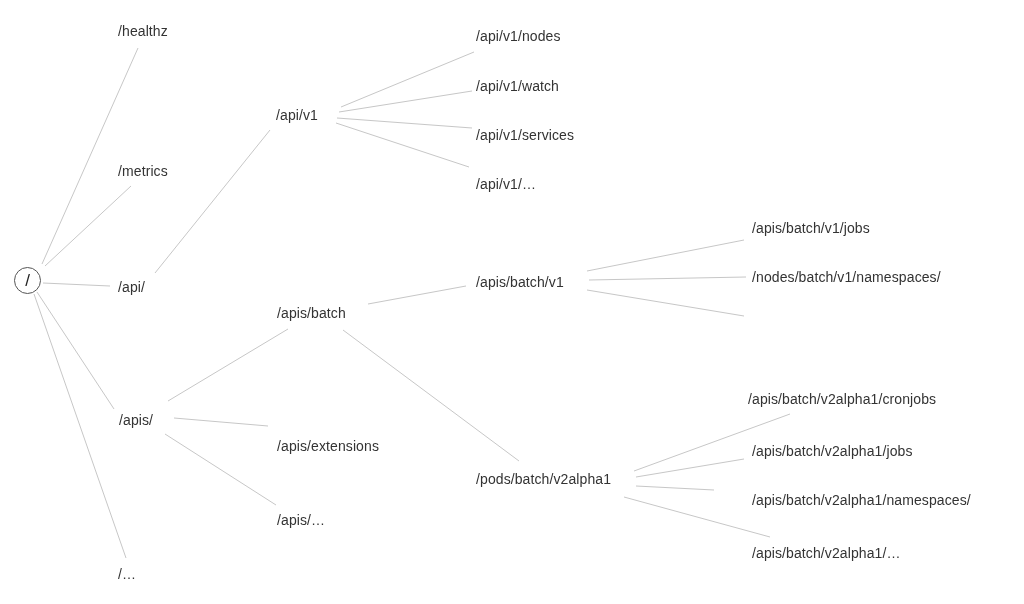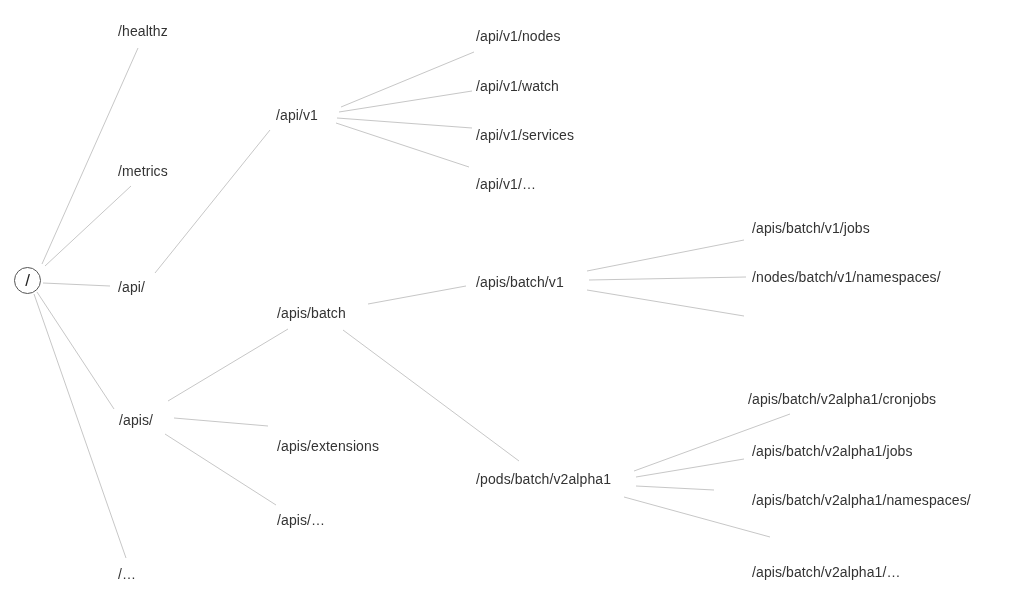--- a/index.html
+++ b/index.html
@@ -95,15 +95,15 @@
   <div class="node" style="left:476px; top:135px">/api/v1/services</div>
   <div class="node" style="left:476px; top:184px">/api/v1/…</div>
   <div class="node" style="left:476px; top:282px">/apis/batch/v1</div>
   <div class="node" style="left:476px; top:479px">/pods/batch/v2alpha1</div>
 
   <div class="node" style="left:752px; top:228px">/apis/batch/v1/jobs</div>
   <div class="node" style="left:752px; top:277px">/nodes/batch/v1/namespaces/</div>
   <div class="node" style="left:748px; top:399px">/apis/batch/v2alpha1/cronjobs</div>
   <div class="node" style="left:752px; top:451px">/apis/batch/v2alpha1/jobs</div>
   <div class="node" style="left:752px; top:500px">/apis/batch/v2alpha1/namespaces/</div>
-  <div class="node" style="left:752px; top:572px">/apis/batch/v2alpha1/…</div>
+  <div class="node" style="left:752px; top:553px">/apis/batch/v2alpha1/…</div>
 
 </div>
 
 </body></html>

